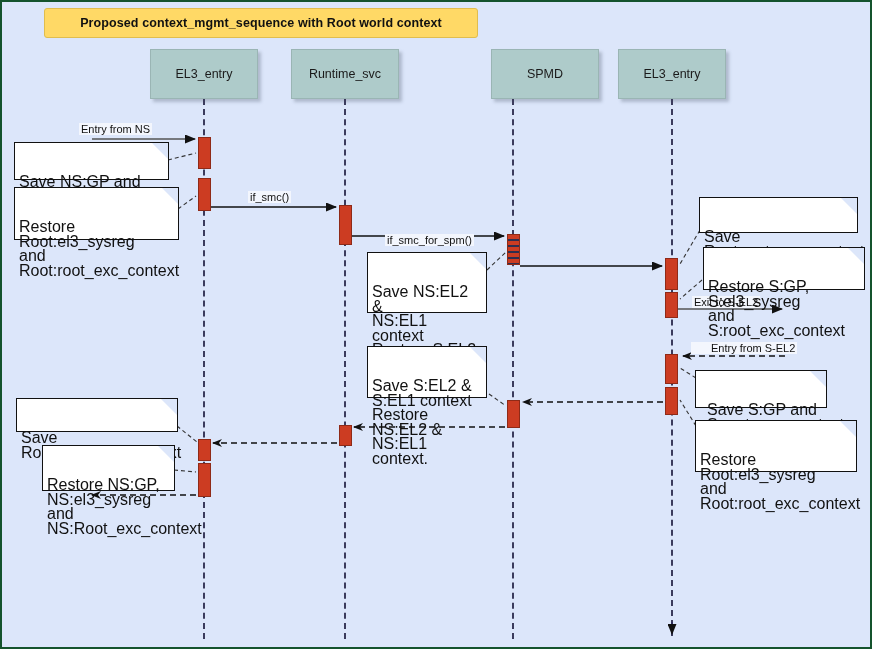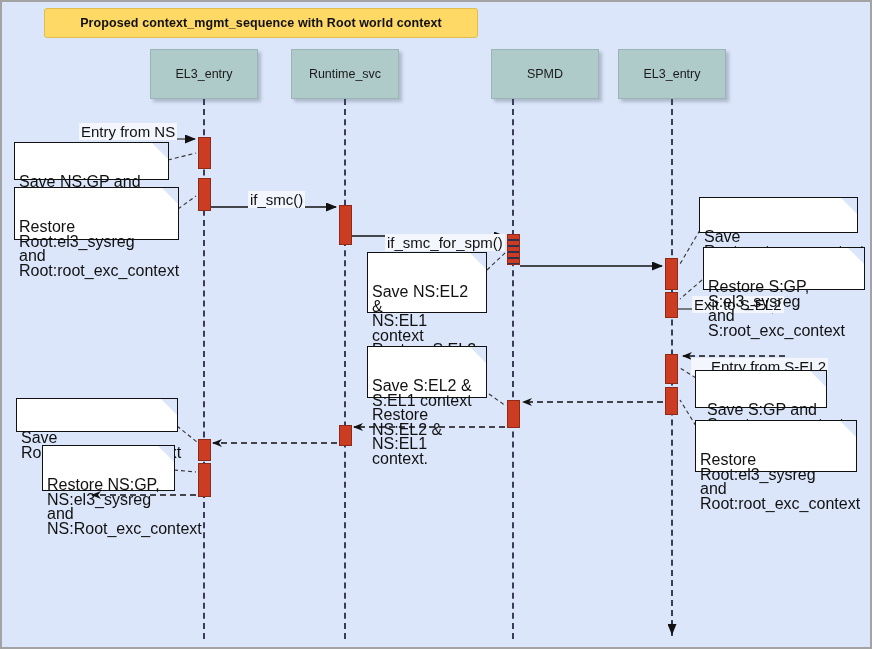--- a/index.html
+++ b/index.html
@@ -1,20 +1,20 @@
 <!DOCTYPE html>
 <html><head>
 <meta charset="utf-8">
 <style>
   html,body{margin:0;padding:0;background:#000;}
   #root{
     position:relative;
     width:872px;height:649px;
     background:#dce6fa;
-    border:2px solid #a3a3a3;
+    border:2px solid #14532d;
     box-sizing:border-box;
     font-family:"Liberation Sans", sans-serif;
     overflow:hidden;
   }
   .title-banner{
     position:absolute;
     left:42px; top:6px;
     width:432px; height:28px;
     background:#ffd966;
     border:1px solid #e0bd4e;
@@ -69,21 +69,21 @@
   .note .foldline{
     position:absolute;
     top:0; right:0;
     width:0;height:0;
     border-left:17px solid transparent;
     border-top:17px solid #111;
     z-index:-1;
   }
   .msg-label{
     position:absolute;
-    font-size:15px;
+    font-size:11px;
     color:#111;
     background:#f3f6fd;
     padding:0 2px;
     white-space:nowrap;
   }
   svg.overlay{
     position:absolute;left:0;top:0;
     width:872px;height:649px;
     pointer-events:none;
   }
@@ -172,21 +172,21 @@
     <line x1="694" y1="424" x2="678" y2="398" stroke="#333" stroke-width="1.1" stroke-dasharray="4,3"></line>
     <line x1="487" y1="392" x2="504" y2="404" stroke="#333" stroke-width="1.1" stroke-dasharray="4,3"></line>
     <line x1="175" y1="424" x2="195" y2="440" stroke="#333" stroke-width="1.1" stroke-dasharray="4,3"></line>
     <line x1="172" y1="468" x2="194" y2="470" stroke="#333" stroke-width="1.1" stroke-dasharray="4,3"></line>
   </svg>
 
   <div class="msg-label" style="left:77px;top:121px;">Entry from NS</div>
   <div class="msg-label" style="left:246px;top:189px;">if_smc()</div>
   <div class="msg-label" style="left:383px;top:218px;margin-top:14px;">if_smc_for_spm()</div>
   <div class="msg-label" style="left:690px;top:294px;">Exit to S-EL2</div>
-  <div class="msg-label" style="left:689px;top:356px;padding-left:20px;">Entry from S-EL2</div>
+  <div class="msg-label" style="left:689px;top:340px;padding-left:20px;">Entry from S-EL2</div>
 
   <div class="note" style="left:12px;top:140px;width:155px;height:38px;">
     <span class="foldline"></span><span class="fold"></span>
     <span>Save NS:GP and
 NS:Root_exc_context</span>
   </div>
 
   <div class="note" style="left:12px;top:185px;width:165px;height:53px;">
     <span class="foldline"></span><span class="fold"></span>
     <span>Restore Root:el3_sysreg

